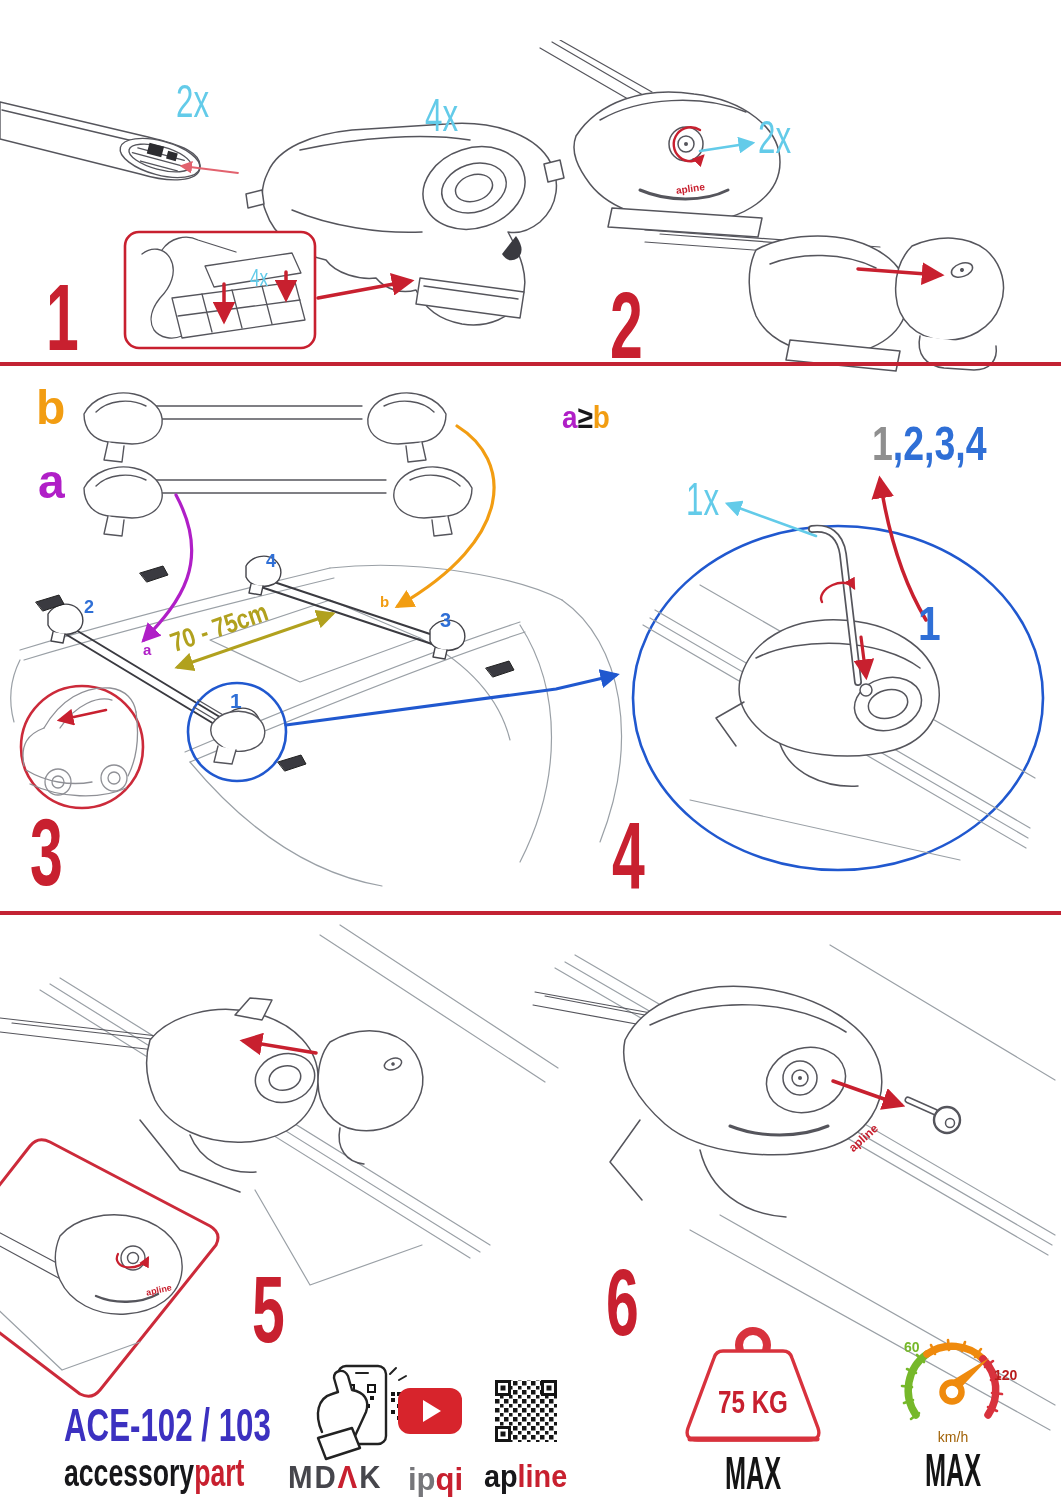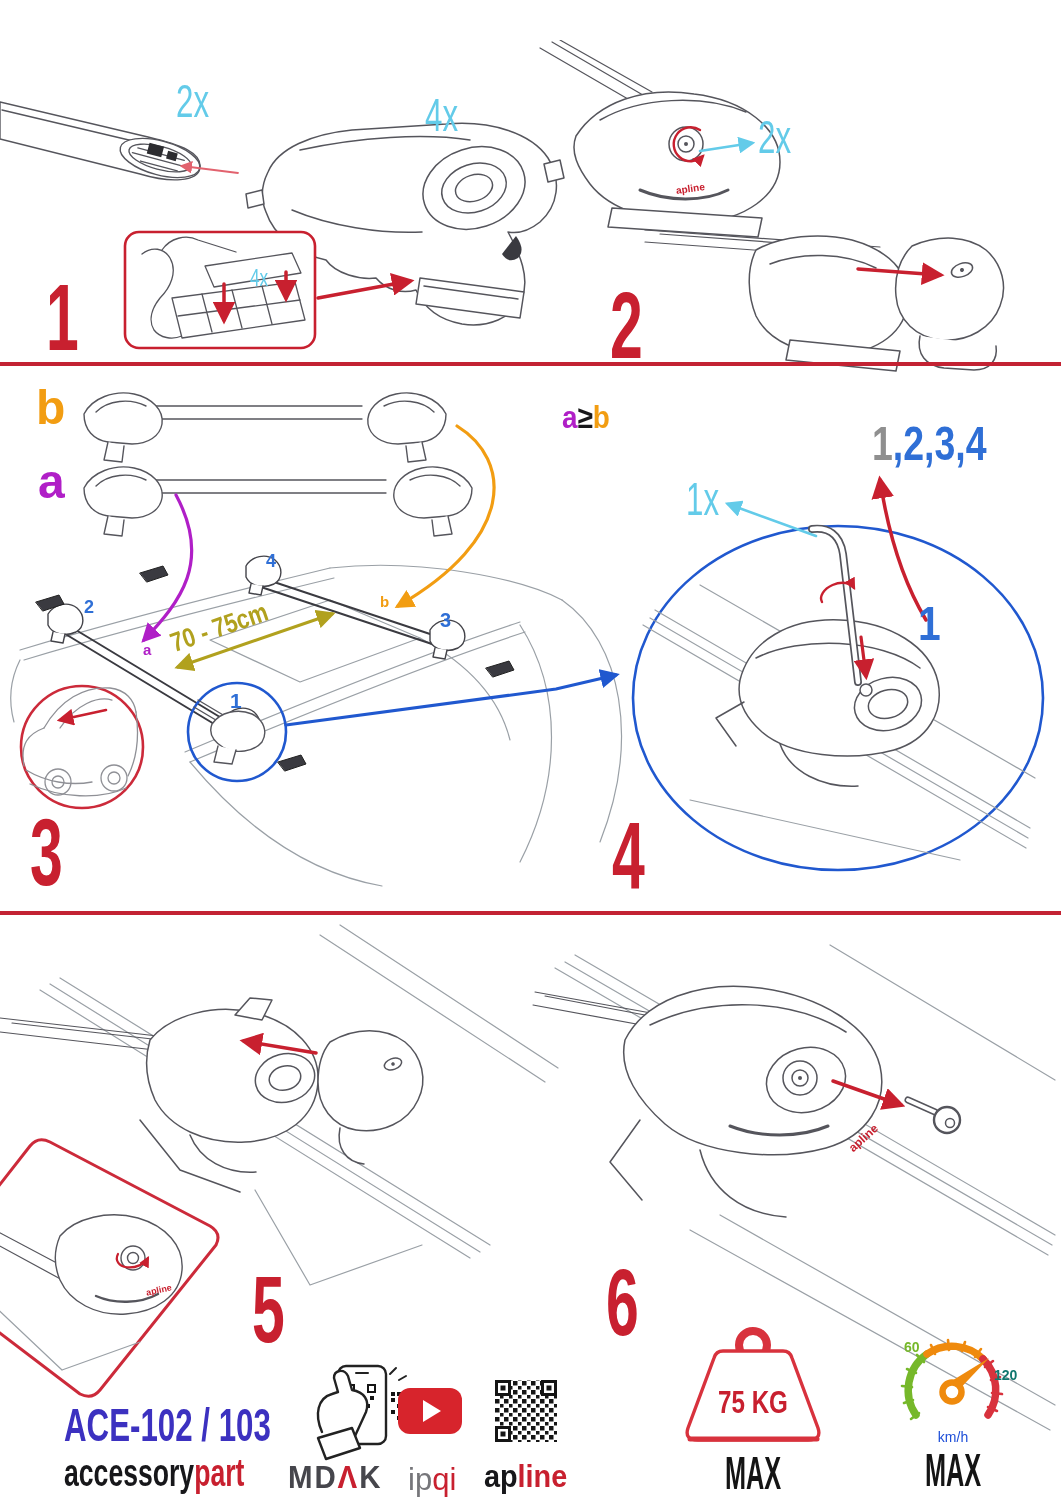--- a/index.html
+++ b/index.html
@@ -16,26 +16,26 @@
   .rooflbl{font-size:18px;font-weight:700;color:#2f6fd6;}
   .minilbl{font-size:15px;font-weight:700;}
   .measure{font-size:27px;font-weight:700;color:#b1a11e;transform:rotate(-19deg) scaleX(.82);transform-origin:0 100%;}
   .cond{font-size:31px;font-weight:700;transform:scaleX(.9);}
   .seq{font-size:48px;font-weight:700;transform:scaleX(.78);}
   .bigblue{font-size:48px;font-weight:700;color:#2f6fd6;transform:scaleX(.85);}
   .brandtiny{font-weight:700;color:#c8202f;}
   .model{font-size:46px;font-weight:600;color:#3c31c0;transform:scaleX(.68);}
   .maker{font-size:38px;font-weight:700;transform:scaleX(.7);color:#17171a;}
   .logo-mdak{font-size:31px;font-weight:700;color:#46464c;letter-spacing:2px;transform:scaleX(.95);}
-  .logo-ipqi{font-size:31px;font-weight:400;color:#76767a;text-align:right;}
+  .logo-ipqi{font-size:31px;font-weight:700;color:#76767a;text-align:right;}
   .logo-apline{font-size:32px;font-weight:700;color:#17171a;transform:scaleX(.9);}
   .kgs{font-size:31px;font-weight:700;color:#c8202f;transform:scaleX(.78);transform-origin:50% 0;width:120px;text-align:center;}
   .maxlbl{font-size:46px;font-weight:600;color:#141414;transform:scaleX(.55);transform-origin:50% 0;width:120px;text-align:center;}
   .gauge-num{font-size:14px;font-weight:700;}
-  .kmh{font-size:14px;color:#1d4ed8;width:90px;text-align:center;}
+  .kmh{font-size:14px;color:#a16207;width:90px;text-align:center;}
   .red{color:#c8202f;}
 </style>
 </head>
 <body>
 
 <div class="canvas">
 
 <svg class="art" width="1061" height="1500" viewBox="0 0 1061 1500" fill="none" stroke-linecap="round" stroke-linejoin="round">
   <defs>
     <marker id="mR" viewBox="0 0 10 10" refX="8" refY="5" markerWidth="6.5" markerHeight="6.5" orient="auto-start-reverse">
@@ -412,17 +412,17 @@
 <div class="lbl maker sx" style="left:64px;top:1414px;"><span>accessory</span><span class="red">part</span></div>
 
 <div class="lbl logo-mdak sx" style="left:288px;top:1422px;"><span>MD</span><span class="red">Λ</span><span>K</span></div>
 <div class="lbl logo-ipqi" style="left:408px;top:1424px;"><span>ip</span><span class="red">qi</span></div>
 <div class="lbl logo-apline sx" style="left:484px;top:1420px;"><span>ap</span><span class="red">line</span></div>
 
 <div class="lbl kgs" style="left:693px;top:1347px;">75 KG</div>
 <div class="lbl maxlbl" style="left:693px;top:1410px;">MAX</div>
 
 <div class="lbl gauge-num" style="left:904px;top:1300px;color:#76b82a;">60</div>
-<div class="lbl gauge-num" style="left:994px;top:1328px;color:#0f766e;">120</div>
+<div class="lbl gauge-num" style="left:994px;top:1328px;color:#b91c1c;">120</div>
 <div class="lbl kmh" style="left:908px;top:1390px;">km/h</div>
 <div class="lbl maxlbl" style="left:893px;top:1407px;">MAX</div>
 
 </div>
 
 </body></html>

